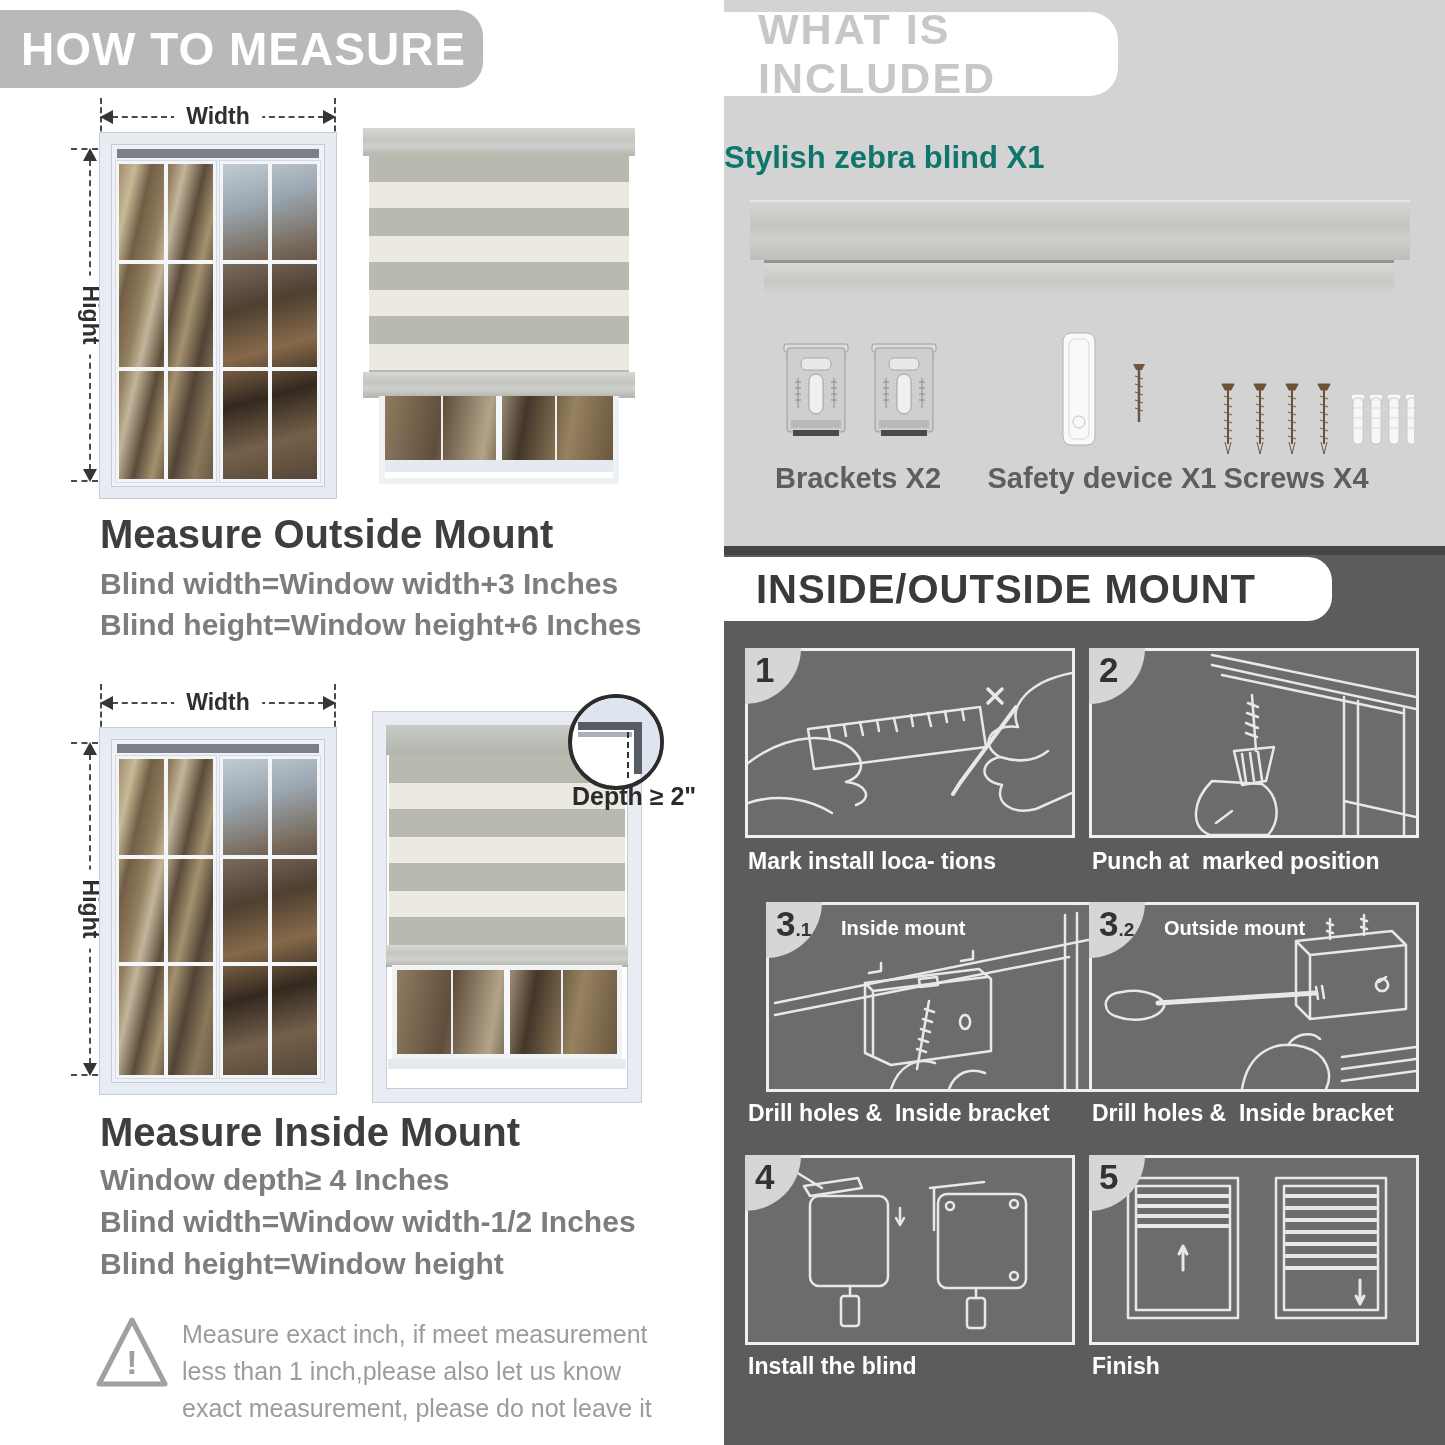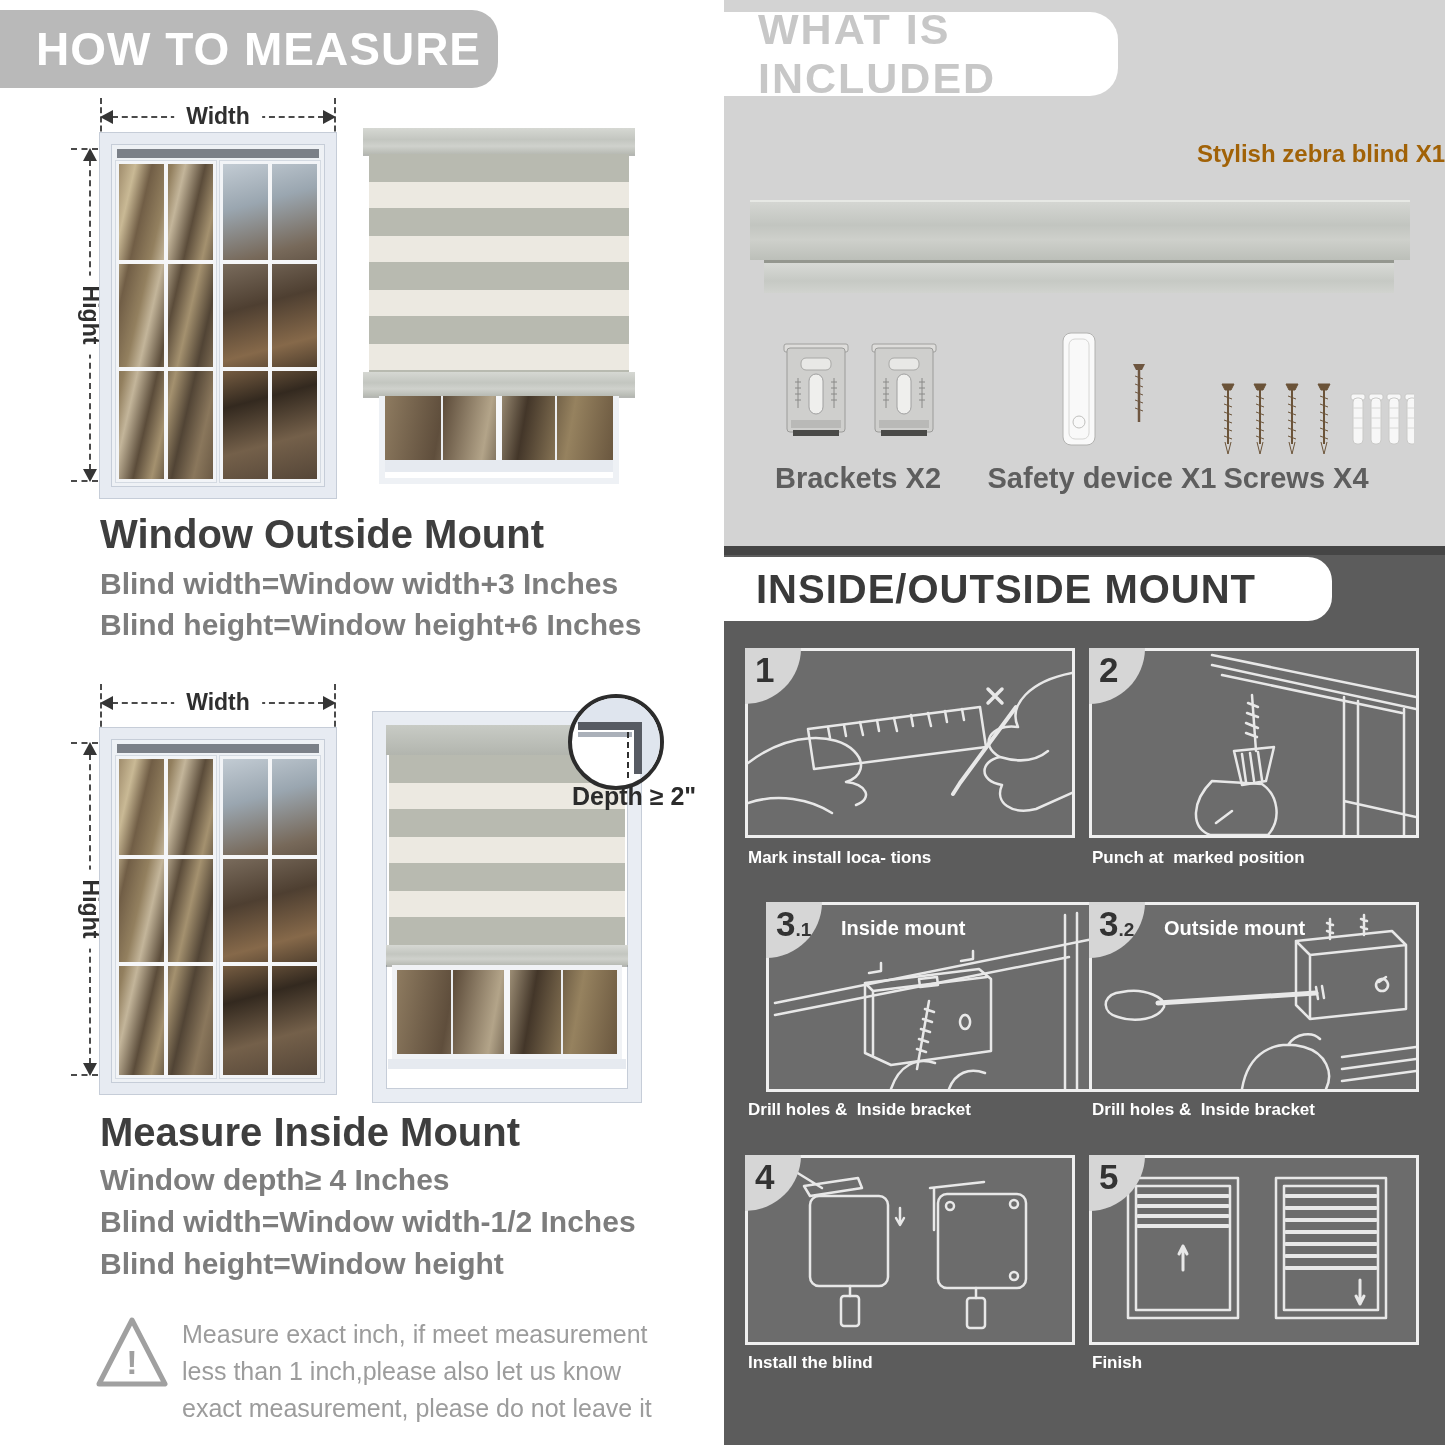--- a/index.html
+++ b/index.html
@@ -6,21 +6,21 @@
   body{
     width:1445px;height:1445px;position:relative;overflow:hidden;
     background:#ffffff;font-family:"Liberation Sans",sans-serif;
   }
   .abs{position:absolute;}
 
   
   #how-banner{
     left:0;top:10px;width:462px;height:78px;background:#b9b9b9;
     border-radius:0 26px 26px 0;display:flex;align-items:center;
-    padding-left:36px;color:#ffffff;font-size:46px;font-weight:bold;letter-spacing:1px;
+    padding-left:21px;color:#ffffff;font-size:46px;font-weight:bold;letter-spacing:1px;
   }
 
   
   .win{
     background:#eef1f5;border:11px solid #e7ebf2;box-sizing:border-box;
     box-shadow:0 0 0 1px #c6cdd8, inset 0 0 0 1px #c6cdd8;
     padding:5px;display:flex;flex-direction:column;
   }
   .win-head{height:9px;background:#7b8088;margin:0 1px 3px;}
   .sashes{flex:1;display:flex;gap:4px;}
@@ -83,22 +83,22 @@
 
   .h1-dark{color:#3e3e3e;font-size:40px;font-weight:bold;}
   .formula{color:#7d7d7d;font-size:30px;font-weight:bold;}
   #warning-text{color:#9c9c9c;font-size:25px;line-height:37px;width:486px;}
 
   
   #included-panel{left:724px;top:0;width:721px;height:546px;background:#d3d3d3;}
   #included-banner{left:724px;top:12px;width:360px;height:84px;background:#ffffff;
     border-radius:0 28px 28px 0;display:flex;align-items:center;padding-left:34px;
     color:#c7c7c7;font-size:43px;font-weight:bold;letter-spacing:2px;}
-  #product-label{left:724px;top:140px;width:721px;text-align:right;
-    color:#a16207;font-size:24px;font-weight:bold;}
+  #product-label{left:724px;top:140px;width:721px;text-align:left;
+    color:#0f766e;font-size:31px;font-weight:bold;}
   #headrail{left:750px;top:200px;width:660px;}
   #headrail .hr-main{height:58px;border-top:2px solid #e6e8e4;
     background:linear-gradient(180deg,#d4d6d2 0%,#c2c5c0 40%,#ced0cb 65%,#bcbfb9 100%);}
   #headrail .hr-lip{margin-left:14px;width:calc(100% - 30px);height:30px;border-top:3px solid #94978f;
     background:linear-gradient(180deg,#d8dad6,#c6c9c4 60%,#d1d3cf);}
   .item-caption{top:462px;color:#5e5e5e;font-size:29px;font-weight:bold;text-align:center;}
 
   #section-divider{left:724px;top:546px;width:721px;height:9px;background:#454545;}
   #mount-section{left:724px;top:555px;width:721px;height:890px;background:#5c5c5c;}
   #mount-banner{left:724px;top:557px;width:576px;height:64px;background:#ffffff;
@@ -106,21 +106,21 @@
     color:#3a3a3a;font-size:40px;font-weight:bold;letter-spacing:1px;z-index:3;}
 
   .step-panel{position:absolute;width:330px;height:190px;background:#6c6c6c;
     border:3px solid #efefef;box-sizing:border-box;}
   .step-panel svg{position:absolute;inset:0;width:100%;height:100%;}
   .badge{position:absolute;left:-3px;top:-3px;width:56px;height:56px;background:#d6d6d6;
     border-radius:0 0 100% 0;z-index:2;padding:2px 0 0 10px;box-sizing:border-box;}
   .badge-num{font-size:35px;font-weight:bold;color:#333333;}
   .badge-sub{font-size:19px;font-weight:bold;color:#333333;}
   .step-title{position:absolute;left:72px;top:12px;color:#ffffff;font-weight:bold;font-size:20px;z-index:2;white-space:pre;}
-  .step-caption{position:absolute;color:#ffffff;font-weight:bold;font-size:17px;white-space:pre;}
+  .step-caption{position:absolute;color:#ffffff;font-weight:bold;font-size:23px;white-space:pre;}
 
   .lineart{stroke:#e8e8e8;stroke-width:2.5;fill:none;stroke-linecap:round;stroke-linejoin:round;}
 </style>
 </head>
 <body>
 
 <div class="abs" id="how-banner">
   <span>HOW TO MEASURE</span>
 </div>
 
@@ -151,21 +151,21 @@
 <div class="abs" style="left:363px;top:128px;width:272px;">
   <div class="rail" style="height:26px;"></div>
   <div class="fabric" style="margin:0 6px;height:218px;"></div>
   <div class="rail" style="height:24px;"></div>
   <div style="margin:0 16px;border:6px solid #eef1f5;border-top:none;height:88px;box-sizing:border-box;">
     <div class="glass-sliver" style="height:64px;"></div>
     <div style="height:12px;background:#e6eaf0;"></div>
   </div>
 </div>
 
-<div class="abs h1-dark" style="left:100px;top:512px;">Window Outside Mount</div>
+<div class="abs h1-dark" style="left:100px;top:512px;">Measure Outside Mount</div>
 <div class="abs formula" style="left:100px;top:567px;">Blind width=Window width+3 Inches</div>
 <div class="abs formula" style="left:100px;top:608px;">Blind height=Window height+6 Inches</div>
 
 <div class="abs h-measure" style="left:100px;top:692px;width:236px;">
   <span class="cap-l"></span>
     <span class="cap-r"></span>
   <span class="m-line"></span>
   <span class="arr-l"></span>
   <span class="arr-r"></span>
   <span class="m-label">Width</span>

